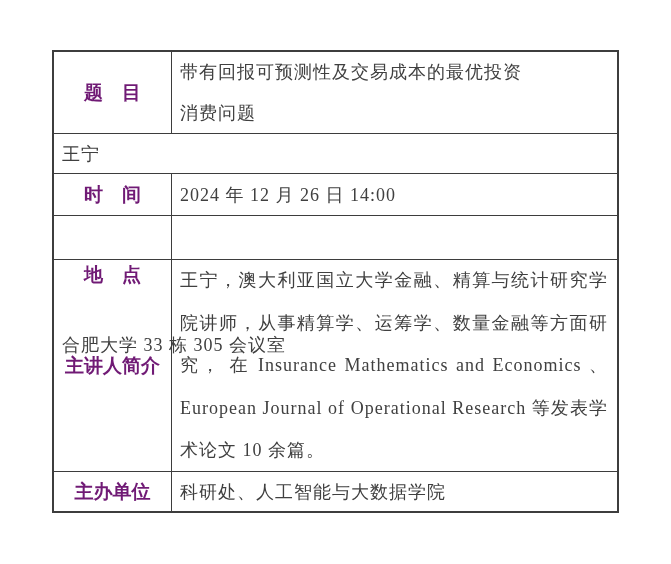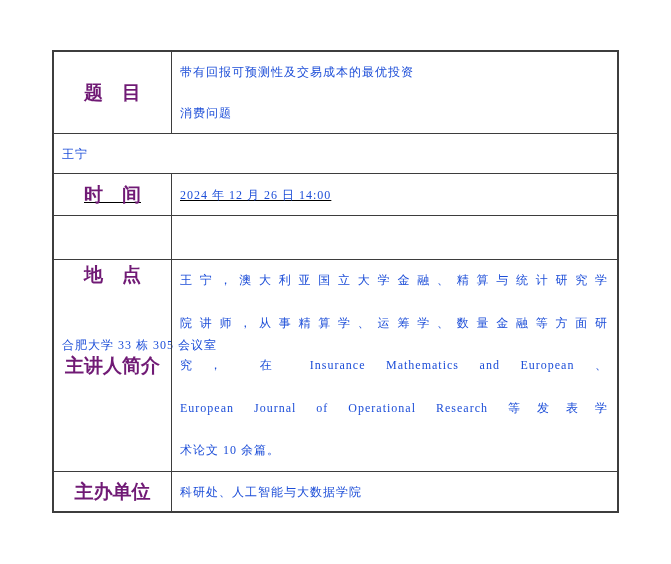--- a/index.html
+++ b/index.html
@@ -15,38 +15,38 @@
     width:567px;height:463px;
     box-sizing:border-box;
     border:2px solid #3d3d3d;
     display:flex;flex-direction:column;
     background:#ffffff;
   }
   .row{display:flex;box-sizing:border-box;border-top:1px solid #3d3d3d;min-height:0;}
   .row:first-child{border-top:none;}
   .r1{height:81px;}
   .r2{height:40px;}
-  .r3{height:42px;text-decoration:underline;}
+  .r3{height:42px;}
   .r4{height:44px;flex-direction:column;}
   .r5{height:212px;}
   .r6{flex:1;}
   .cell{box-sizing:border-box;}
   .label-cell{
     width:118px;flex:0 0 118px;
     border-right:1px solid #3d3d3d;
     display:flex;align-items:center;justify-content:center;
     font-family:"Liberation Sans", sans-serif;
     font-weight:bold;font-size:19px;color:#701a75;
     text-align:center;
   }
   .content-cell{
     flex:1;min-width:0;
     display:flex;flex-direction:column;justify-content:center;
     padding:0 9px 0 8px;
-    font-size:12px;color:#1d4ed8;
+    font-size:18px;color:#404040;
     letter-spacing:1px;
   }
   .r1 .line{line-height:41px;}
   .r5 .line{line-height:42.4px;}
   .single .line{line-height:22px;}
   .just{text-align:justify;text-align-last:justify;}
 </style>
 </head>
 <body>
 
@@ -79,21 +79,21 @@
       <div class="cell content-cell">
         <div class="line">合肥大学 33 栋 305 会议室</div>
       </div>
     </div>
 
     <div class="row r5">
       <div class="cell label-cell">主讲人简介</div>
       <div class="cell content-cell">
         <div class="line just">王宁，澳大利亚国立大学金融、精算与统计研究学</div>
         <div class="line just">院讲师，从事精算学、运筹学、数量金融等方面研</div>
-        <div class="line just">究， 在 Insurance Mathematics and European 、</div>
+        <div class="line just">究， 在 Insurance Mathematics and Economics 、</div>
         <div class="line just">European Journal of Operational Research 等发表学</div>
         <div class="line">术论文 10 余篇。</div>
       </div>
     </div>
 
     <div class="row r6 single">
       <div class="cell label-cell">主办单位</div>
       <div class="cell content-cell">
         <div class="line">科研处、人工智能与大数据学院</div>
       </div>

